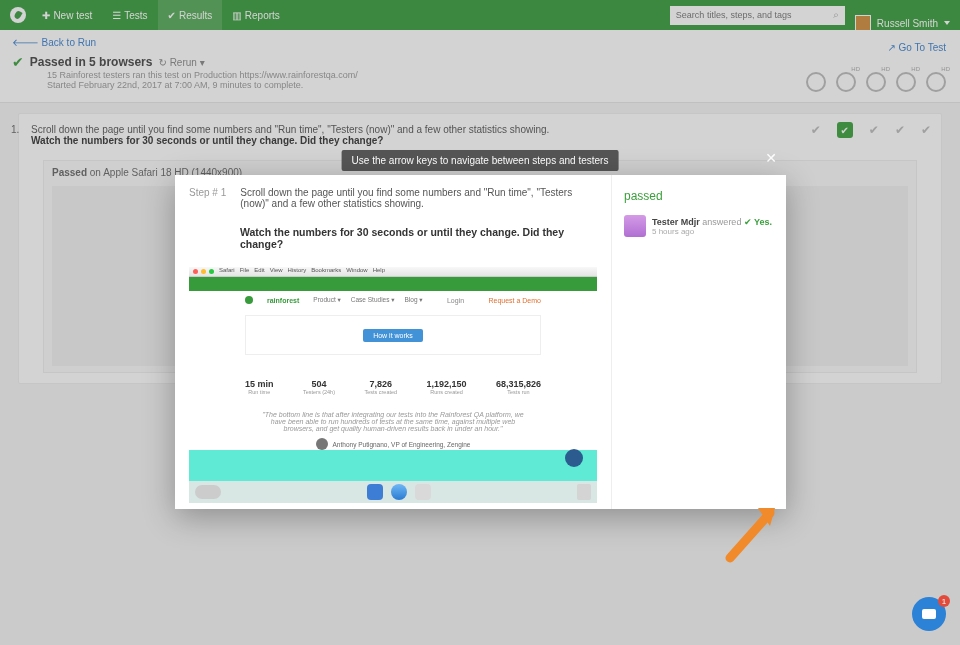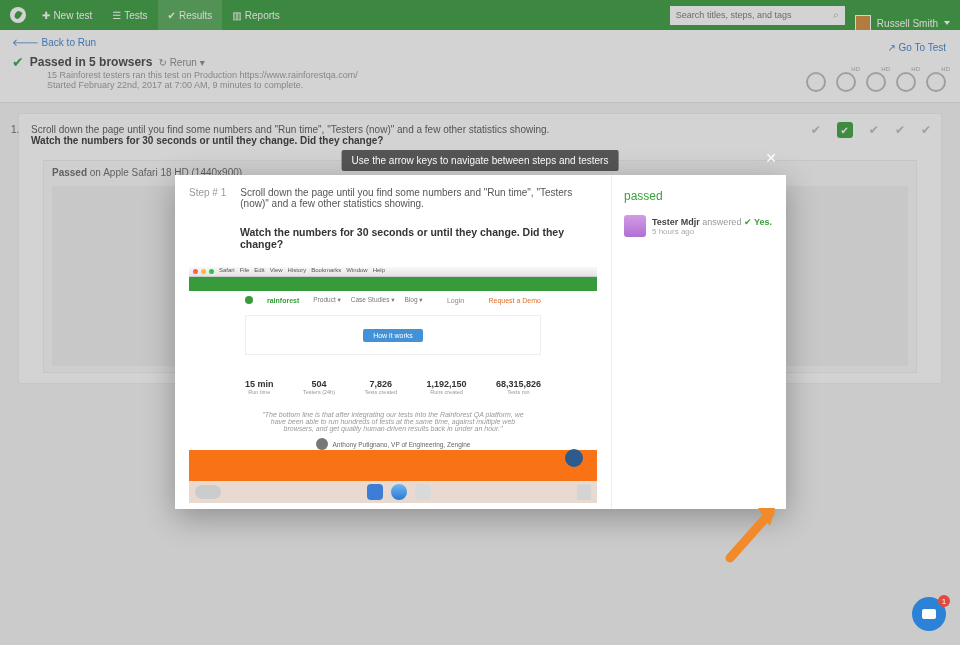--- a/index.html
+++ b/index.html
@@ -47,21 +47,21 @@
 .overlay { position:absolute; inset:0; background:rgba(80,80,80,0.25); }
 .navhint { position:absolute; top:150px; left:50%; transform:translateX(-50%); background:#555; color:#fff; font-size:10px; padding:5px 10px; border-radius:2px; }
 .close-x { position:absolute; top:150px; right:183px; color:#fff; font-size:14px; cursor:pointer; }
 
 .modal { position:absolute; top:175px; left:175px; width:611px; height:334px; background:#fff; box-shadow:0 8px 30px rgba(0,0,0,.3); display:flex; }
 .modal-left { width:437px; border-right:1px solid #eee; padding:12px 14px 6px 14px; display:flex; flex-direction:column;gap:9px;}
 .mstep-row { display:flex; gap:14px; font-size:10px; margin-bottom:6px;}
 .mstep-label { color:#999; white-space:nowrap;}
 .mstep-text { color:#555; }
 .mstep-q { font-weight:700; color:#333; margin-top:2px; margin-left:51px; font-size:10.5px;}
-.shot-wrap { flex:1; margin-top:8px; position:relative; background:#f97316; overflow:hidden;}
+.shot-wrap { flex:1; margin-top:8px; position:relative; background:#5eead4; overflow:hidden;}
 .mac-bar { height:10px; background:linear-gradient(#f8f8f8,#e4e4e4); border-bottom:1px solid #ccc; position:relative;}
 .mac-bar .dots { position:absolute; left:4px; top:2px; display:flex; gap:3px;}
 .mac-bar .dots span { width:5px; height:5px; border-radius:50%; }
 .mac-bar .menu-txt { position:absolute; left:30px; top:0; font-size:6px; color:#555; display:flex; gap:5px;}
 .site-body { background:#fff; }
 .site-green-band { height:14px; background:#379b3b; }
 .site-header { height:18px; display:flex; align-items:center; padding:0 56px; font-size:7px; color:#777; gap:14px;}
 .rf-logo-dot { width:8px; height:8px; border-radius:50%; background:#379b3b;}
 .rf-name { color:#379b3b; font-weight:600;}
 .demo-btn { margin-left:auto; color:#e07030; font-size:7px;}

